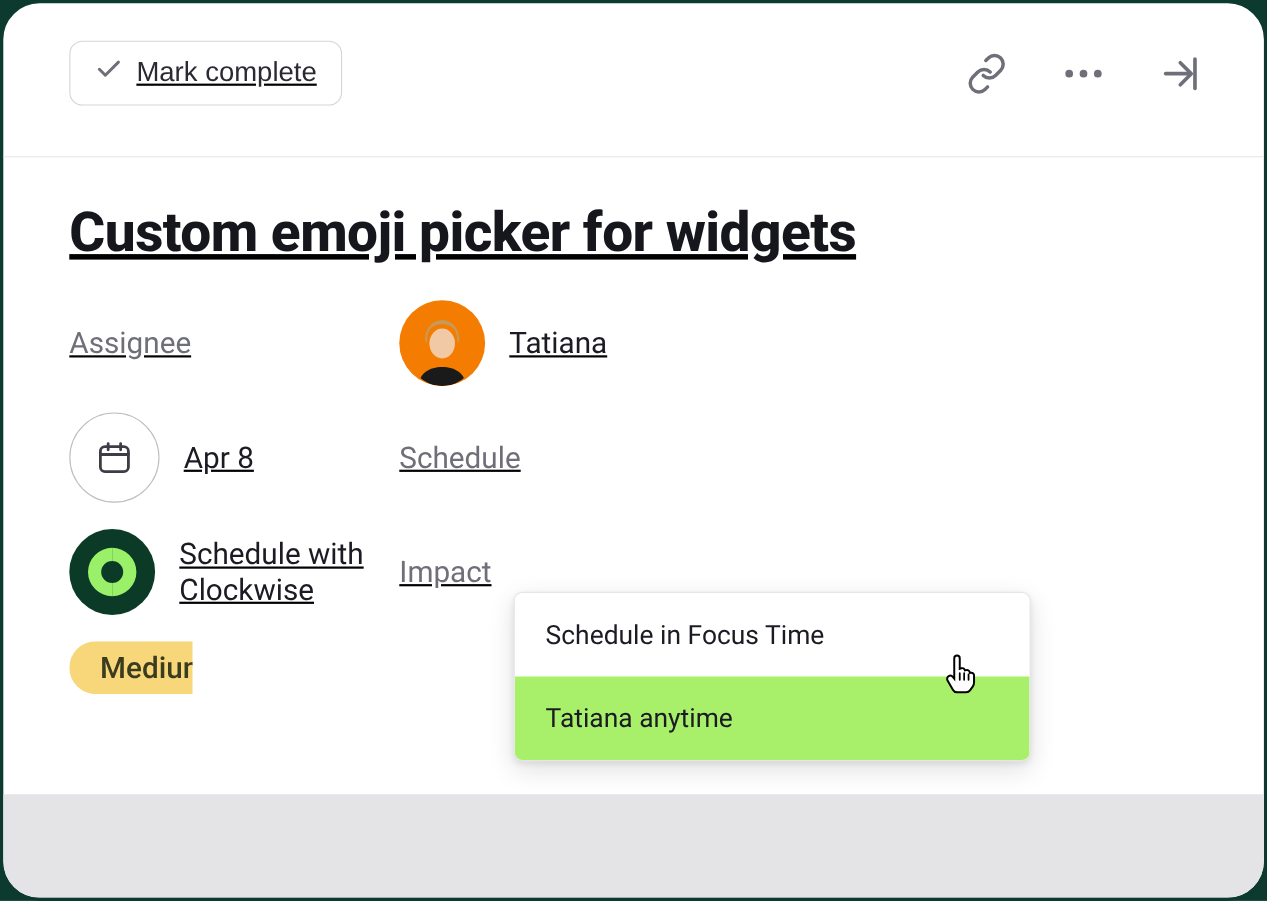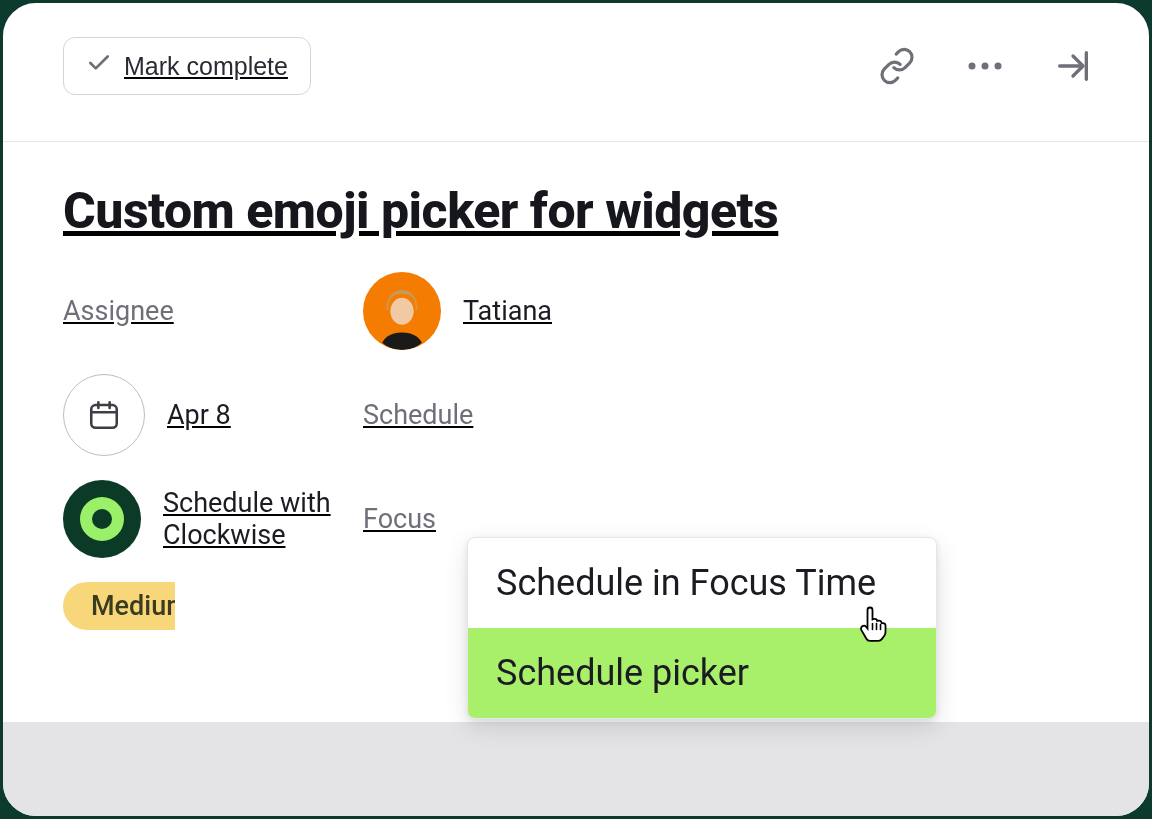--- a/index.html
+++ b/index.html
@@ -140,21 +140,21 @@
       width: 470px;
       background: #ffffff;
       border: 1px solid #e6e6e8;
       border-radius: 8px;
       box-shadow: 0 8px 24px rgba(0,0,0,0.12), 0 2px 6px rgba(0,0,0,0.08);
       overflow: hidden;
       z-index: 10;
     }
     .dropdown-item {
       padding: 24px 28px;
-      font-size: 36px;
+      font-size: 24px;
       color: #1b1b23;
       display: flex;
       align-items: flex-start;
       justify-content: space-between;
       cursor: pointer;
     }
     .dropdown-item.highlight {
       background: #a8ef6a;
     }
     .cursor {
@@ -254,35 +254,35 @@
               <path d="M0 -22 A22 22 0 0 1 22 0 L10 0 A10 10 0 0 0 0 -10 Z" fill="#9bf06a"></path>
               <path d="M22 0 A22 22 0 0 1 0 22 L0 10 A10 10 0 0 0 10 0 Z" fill="#9bf06a"></path>
               <path d="M0 22 A22 22 0 0 1 -22 0 L-10 0 A10 10 0 0 0 0 10 Z" fill="#9bf06a"></path>
               <path d="M-22 0 A22 22 0 0 1 0 -22 L0 -10 A10 10 0 0 0 -10 0 Z" fill="#9bf06a"></path>
             </g>
           </svg>
         </span>
         <span>Schedule with Clockwise</span>
       </div>
 
-      <div class="field-label">Focus</div>
+      <div class="field-label">Impact</div>
       <div class="field-value">
         <div class="pill-clip">
           <span class="pill">Medium</span>
         </div>
       </div>
 
     </div>
 
     <div class="dropdown">
       <div class="dropdown-item">
         <span>Schedule in Focus Time</span>
       </div>
       <div class="dropdown-item highlight">
-        <span>Schedule picker</span>
+        <span>Tatiana anytime</span>
         <span class="cursor">
           <svg width="34" height="38" viewBox="0 0 34 38">
             <path d="M12 3c1.4 0 2.5 1.1 2.5 2.5V15l1.5-0.5c1.3-0.4 2.7 0.3 3.1 1.6l0.1 0.4 1.4-0.3c1.4-0.3 2.7 0.6 3 2l0.1 0.5 1.2-0.1c1.4-0.1 2.6 1 2.6 2.4v6.5c0 1.3-0.4 2.6-1.2 3.7l-2.5 3.4c-0.8 1.1-2.1 1.7-3.4 1.7H12c-1.5 0-2.9-0.8-3.6-2.1l-5-8.6c-0.8-1.4-0.3-3.2 1.1-4 1.2-0.7 2.7-0.4 3.5 0.6l1.5 1.8V5.5C9.5 4.1 10.6 3 12 3z" fill="#ffffff" stroke="#000000" stroke-width="1.8"></path>
             <path d="M14.5 19v6M18.5 19v6M22.5 20v5" stroke="#000000" stroke-width="1.6" stroke-linecap="round"></path>
           </svg>
         </span>
       </div>
     </div>
 
   </div>

